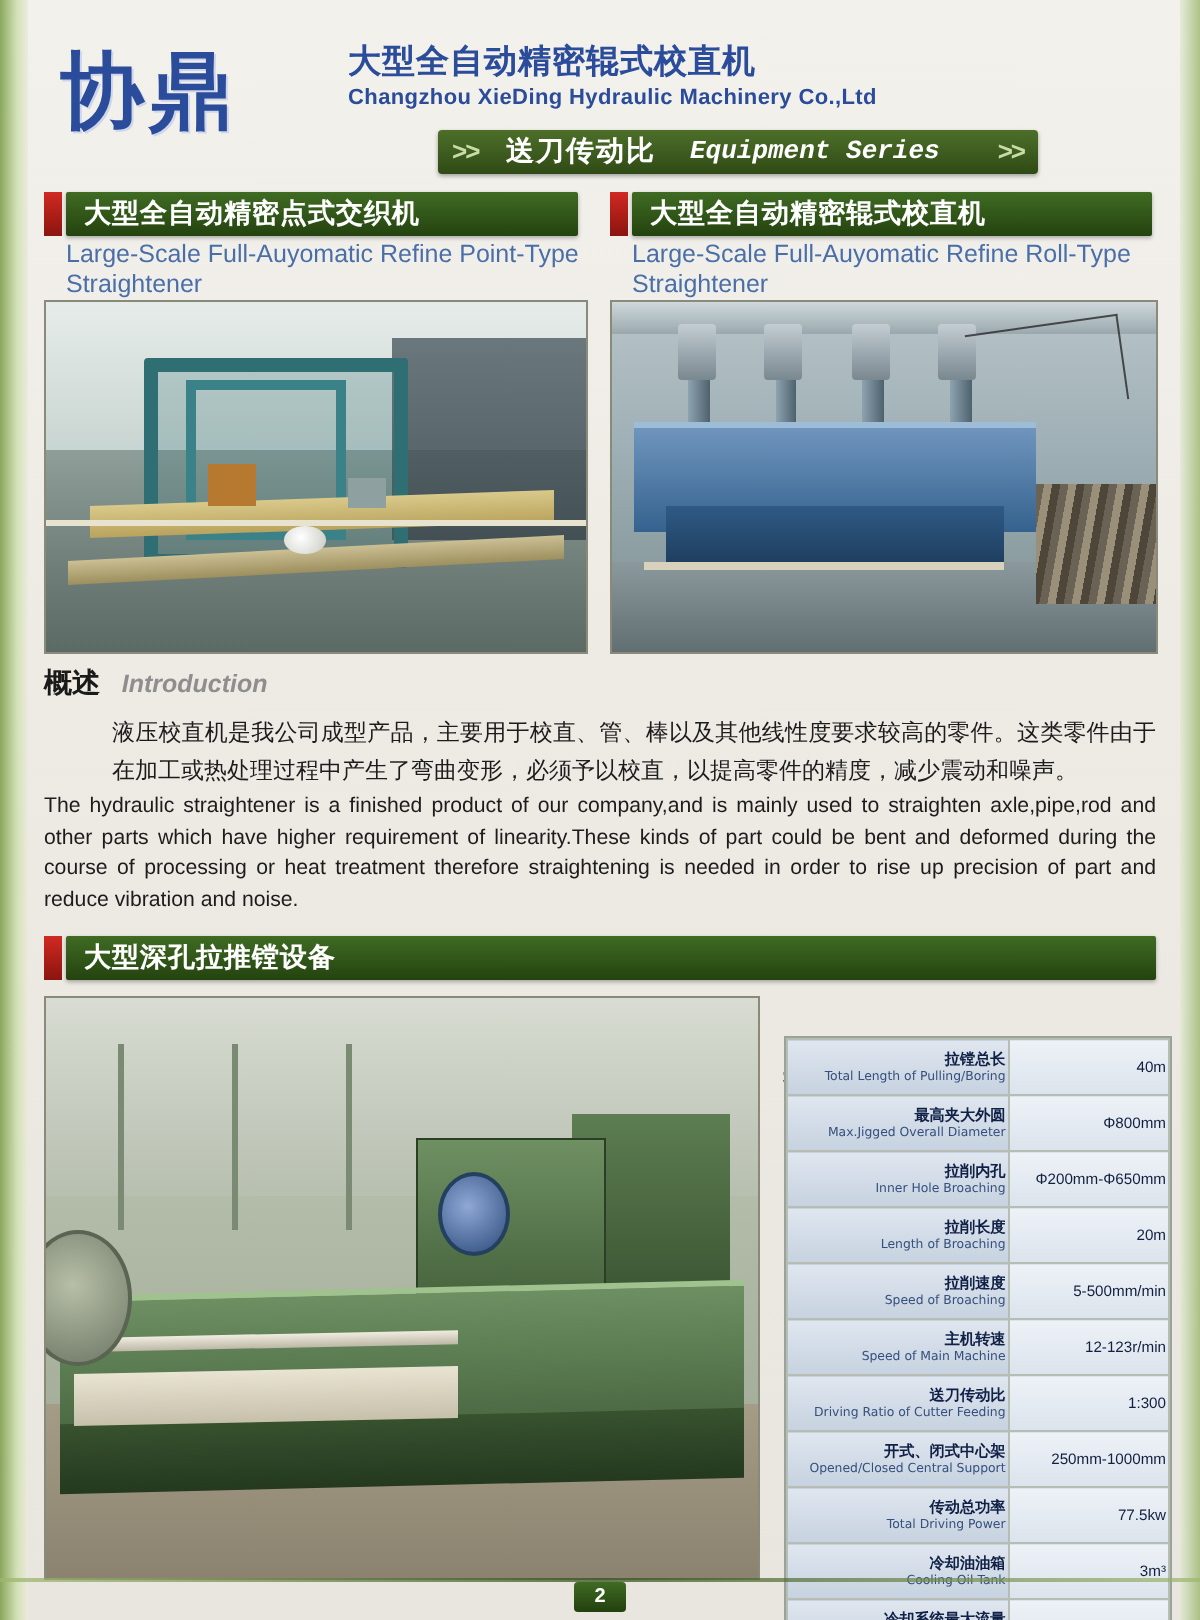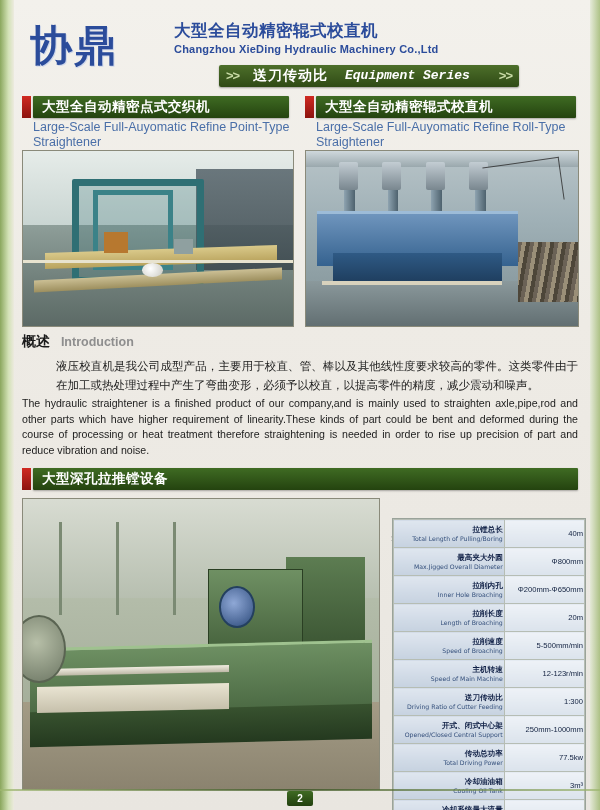--- a/index.html
+++ b/index.html
@@ -164,21 +164,21 @@
     font-family:"DejaVu Sans", sans-serif;text-align:justify;
   }
   .intro-en{
     position:absolute;font-size:10.6px;line-height:15.5px;color:#1c1c1c;
     text-align:justify;
   }
   .sec-h{
     position:absolute;font-size:14px;font-weight:bold;color:#1a1a1a;
     font-family:"DejaVu Sans", sans-serif;
   }
-  .sec-h .en{color:#8e8e8e;font-size:12.5px;font-weight:bold;margin-left:6px;
+  .sec-h .en{color:#8e8e8e;font-size:12.5px;font-weight:bold;font-style:italic;margin-left:6px;
     font-family:"Liberation Sans", sans-serif;text-align:right;}
 
   
   .tablewrap{
     position:absolute;left:392px;top:518px;width:192px;
     border:1px solid #9aa39a;background:#eceee9;
   }
   table.spec{border-collapse:collapse;width:100%;}
   table.spec td{
     border:1px solid #b6bdb4;

